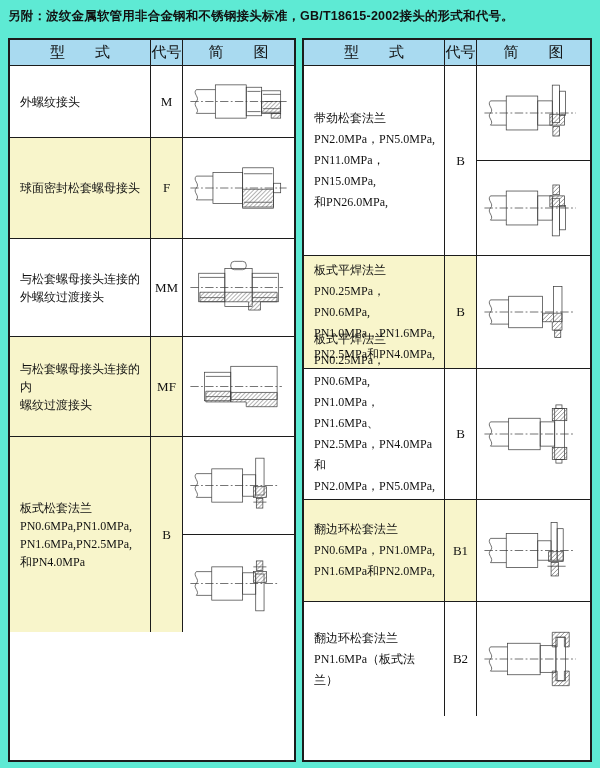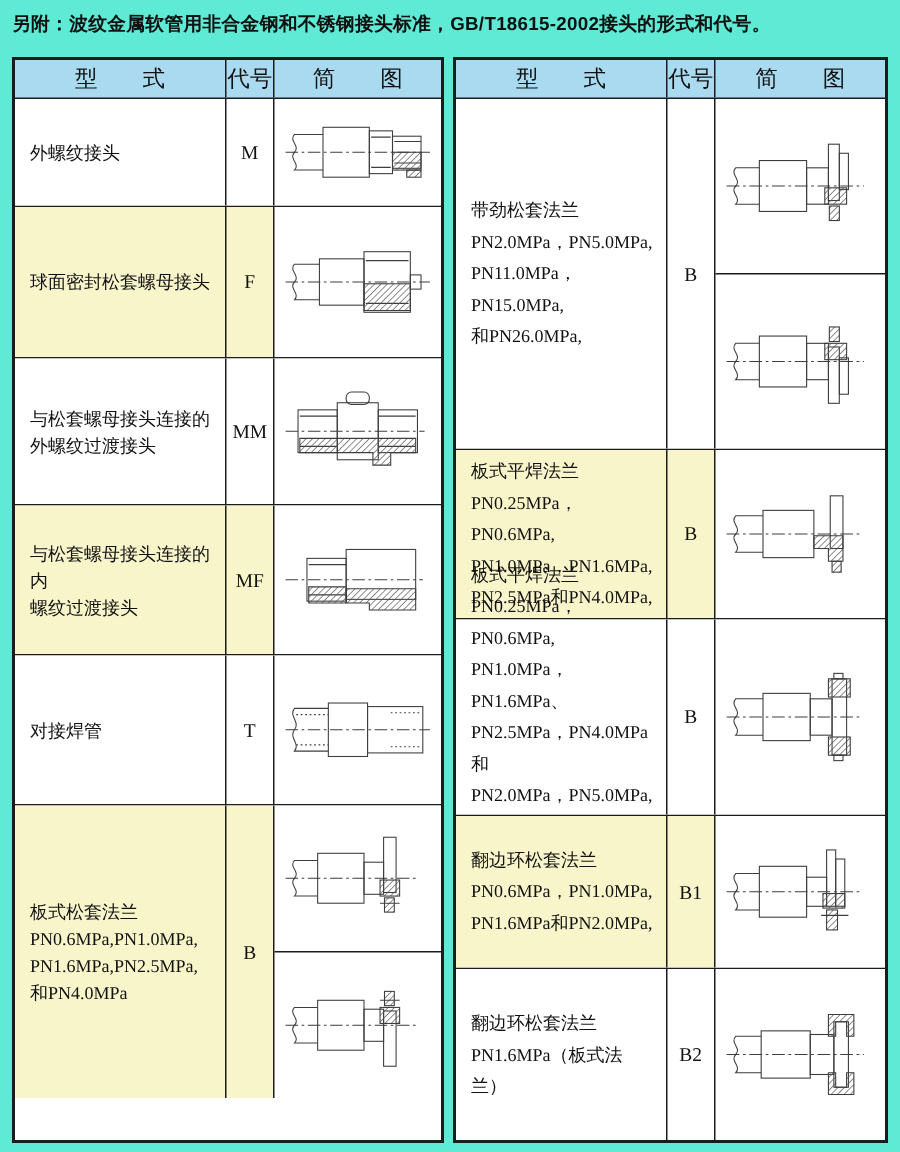--- a/index.html
+++ b/index.html
@@ -150,44 +150,20 @@
                     <line x1="30" y1="33" x2="72" y2="33"></line>
                     <line x1="30" y1="67" x2="72" y2="67"></line>
                     <rect x="72" y="16" width="78" height="56"></rect>
                     <path d="M30 58 H72 V76 H30 Z" fill="url(#hatch)"></path>
                     <path d="M72 60 H150 V84 H98 V76 H72 Z" fill="url(#hatch)"></path>
                   </g>
                 </svg>
               </div>
             </div>
           </div>
-          <div class="trow" style="height: 100px;">
-            <div class="cell type-cell">
-              <div class="label">
-                <div class="label-line">对接焊管</div>
-              </div>
-            </div>
-            <div class="cell code-cell">T</div>
-            <div class="cell diag-cell">
-              <div class="diag-half">
-                <svg viewBox="0 0 170 100" preserveAspectRatio="xMidYMid meet">
-                  <g stroke="#3d3d3d" stroke-width="1.2" fill="none">
-                    <line x1="4" y1="50" x2="166" y2="50" stroke-dasharray="14 4 3 4"></line>
-                    <path d="M 52 26 H 14 c -7 8.399999999999999 7 15.600000000000001 0 24 c -7 8.399999999999999 7 15.600000000000001 0 24 H 52"></path>
-                    <line x1="16" y1="33" x2="52" y2="33" stroke-dasharray="2 3"></line>
-                    <line x1="16" y1="67" x2="52" y2="67" stroke-dasharray="2 3"></line>
-                    <rect x="52" y="20" width="44" height="60"></rect>
-                    <rect x="96" y="24" width="62" height="52"></rect>
-                    <line x1="122" y1="31" x2="154" y2="31" stroke-dasharray="2 3"></line>
-                    <line x1="122" y1="69" x2="154" y2="69" stroke-dasharray="2 3"></line>
-                  </g>
-                </svg>
-              </div>
-            </div>
-          </div>
           <div class="trow" style="height: 195px;">
             <div class="cell type-cell shaded">
               <div class="label">
                 <div class="label-line">板式松套法兰</div>
                 <div class="label-line">PN0.6MPa,PN1.0MPa,</div>
                 <div class="label-line">PN1.6MPa,PN2.5MPa,</div>
                 <div class="label-line">和PN4.0MPa</div>
               </div>
             </div>
             <div class="cell code-cell shaded">B</div>
@@ -225,21 +201,21 @@
         </div>
     </div>
 
     <div class="ttable right">
       <div class="thead">
         <div class="hcell type-col">型　　式</div>
         <div class="hcell code-col">代号</div>
         <div class="hcell diag-col">简　　图</div>
       </div>
       <div>
-          <div class="trow" style="height: 234px;">
+          <div class="trow" style="height: 190px;">
             <div class="cell type-cell">
               <div class="label">
                 <div class="label-line">带劲松套法兰</div>
                 <div class="label-line">PN2.0MPa，PN5.0MPa,</div>
                 <div class="label-line">PN11.0MPa，PN15.0MPa,</div>
                 <div class="label-line">和PN26.0MPa,</div>
               </div>
             </div>
             <div class="cell code-cell">B</div>
             <div class="cell diag-cell">

